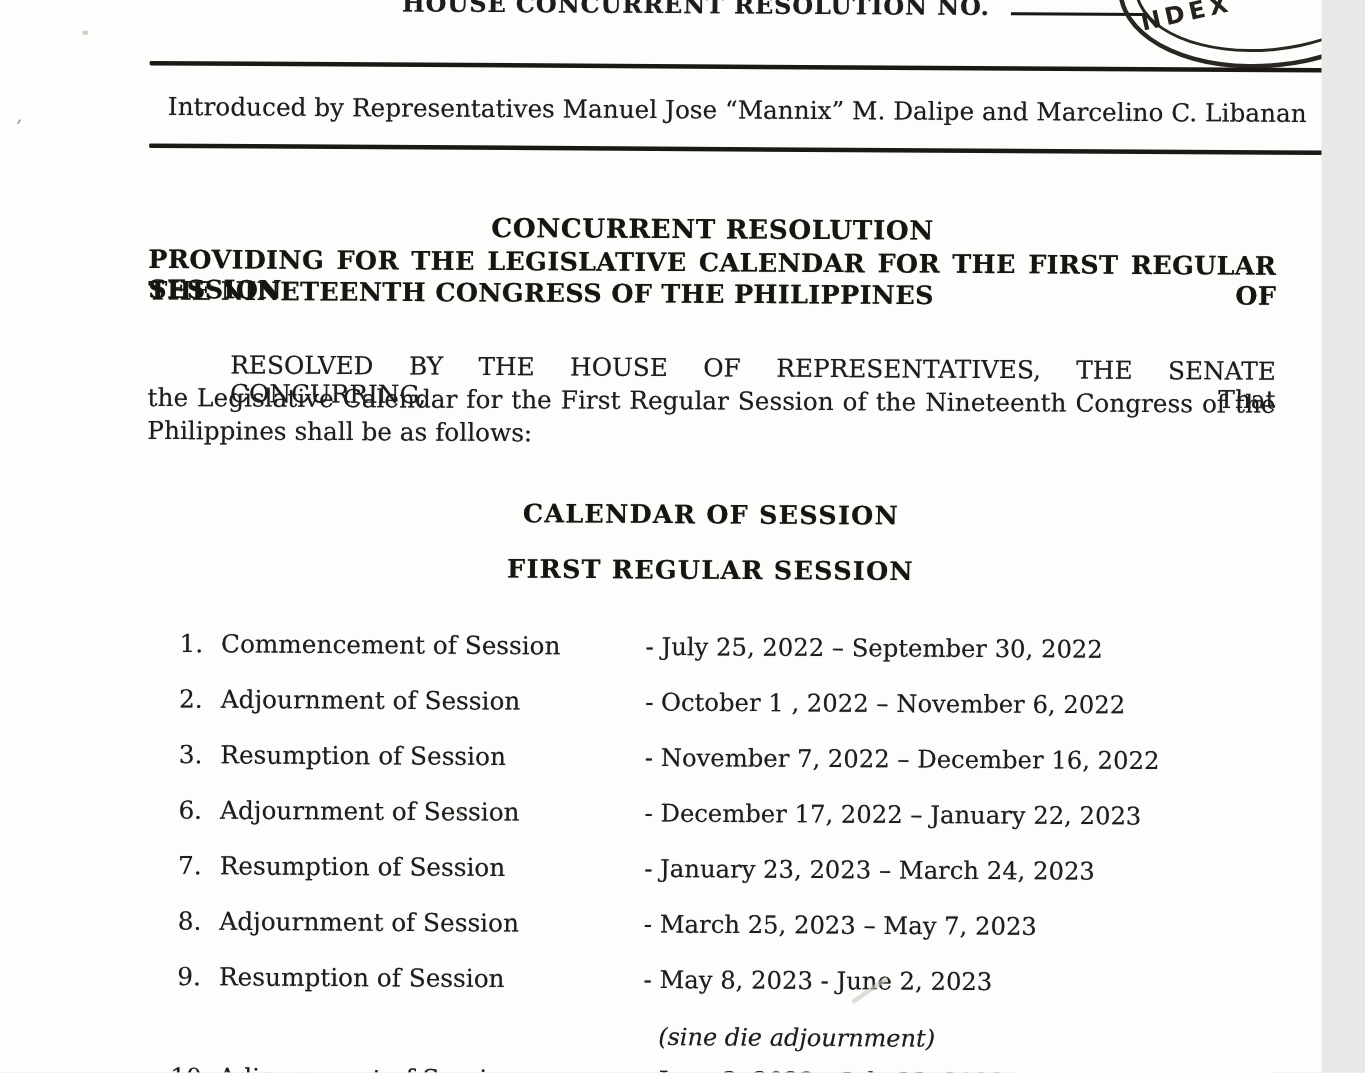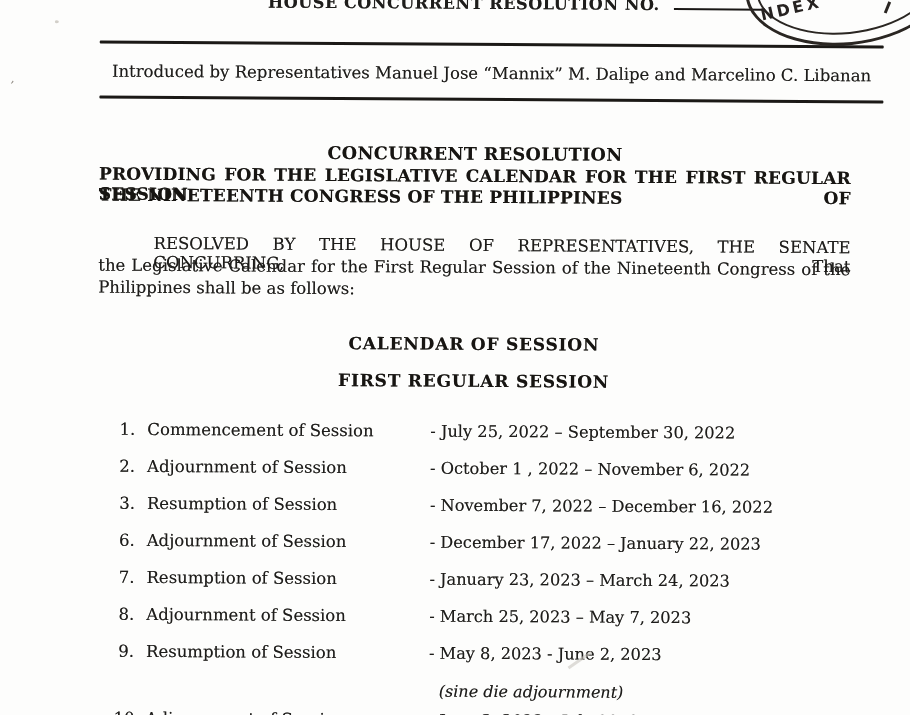--- a/index.html
+++ b/index.html
@@ -1,17 +1,17 @@
 <!DOCTYPE html>
 <html><head>
 <meta charset="utf-8">
 <style>
   html,body{margin:0;padding:0;background:#e8e8e6;}
-  .page{position:relative;width:910px;height:715px;background:#fdfdfc;overflow:hidden;
-        font-family:"DejaVu Serif","Liberation Serif",serif;color:#1e1d1b;}
+  .page{position:relative;width:846px;height:715px;background:#fdfdfc;overflow:hidden;
+        font-family:"DejaVu Serif","Liberation Serif",serif;color:#1e1d1b;padding-left:35px;}
   .tilt{position:absolute;inset:0;transform:rotate(0.35deg);transform-origin:0 0;}
   .abs{position:absolute;}
   .ink{color:#1e1d1b;text-shadow:0 0 0.5px rgba(20,18,15,0.55);}
   .bold{font-weight:bold;color:#171512;}
 
   
   .topline{left:268px;top:-10px;font-size:16px;font-weight:bold;letter-spacing:0.6px;white-space:nowrap;}
   .numline{display:inline-block;width:90px;border-bottom:2.5px solid #191715;height:14px;margin-left:8px;}
 
   

